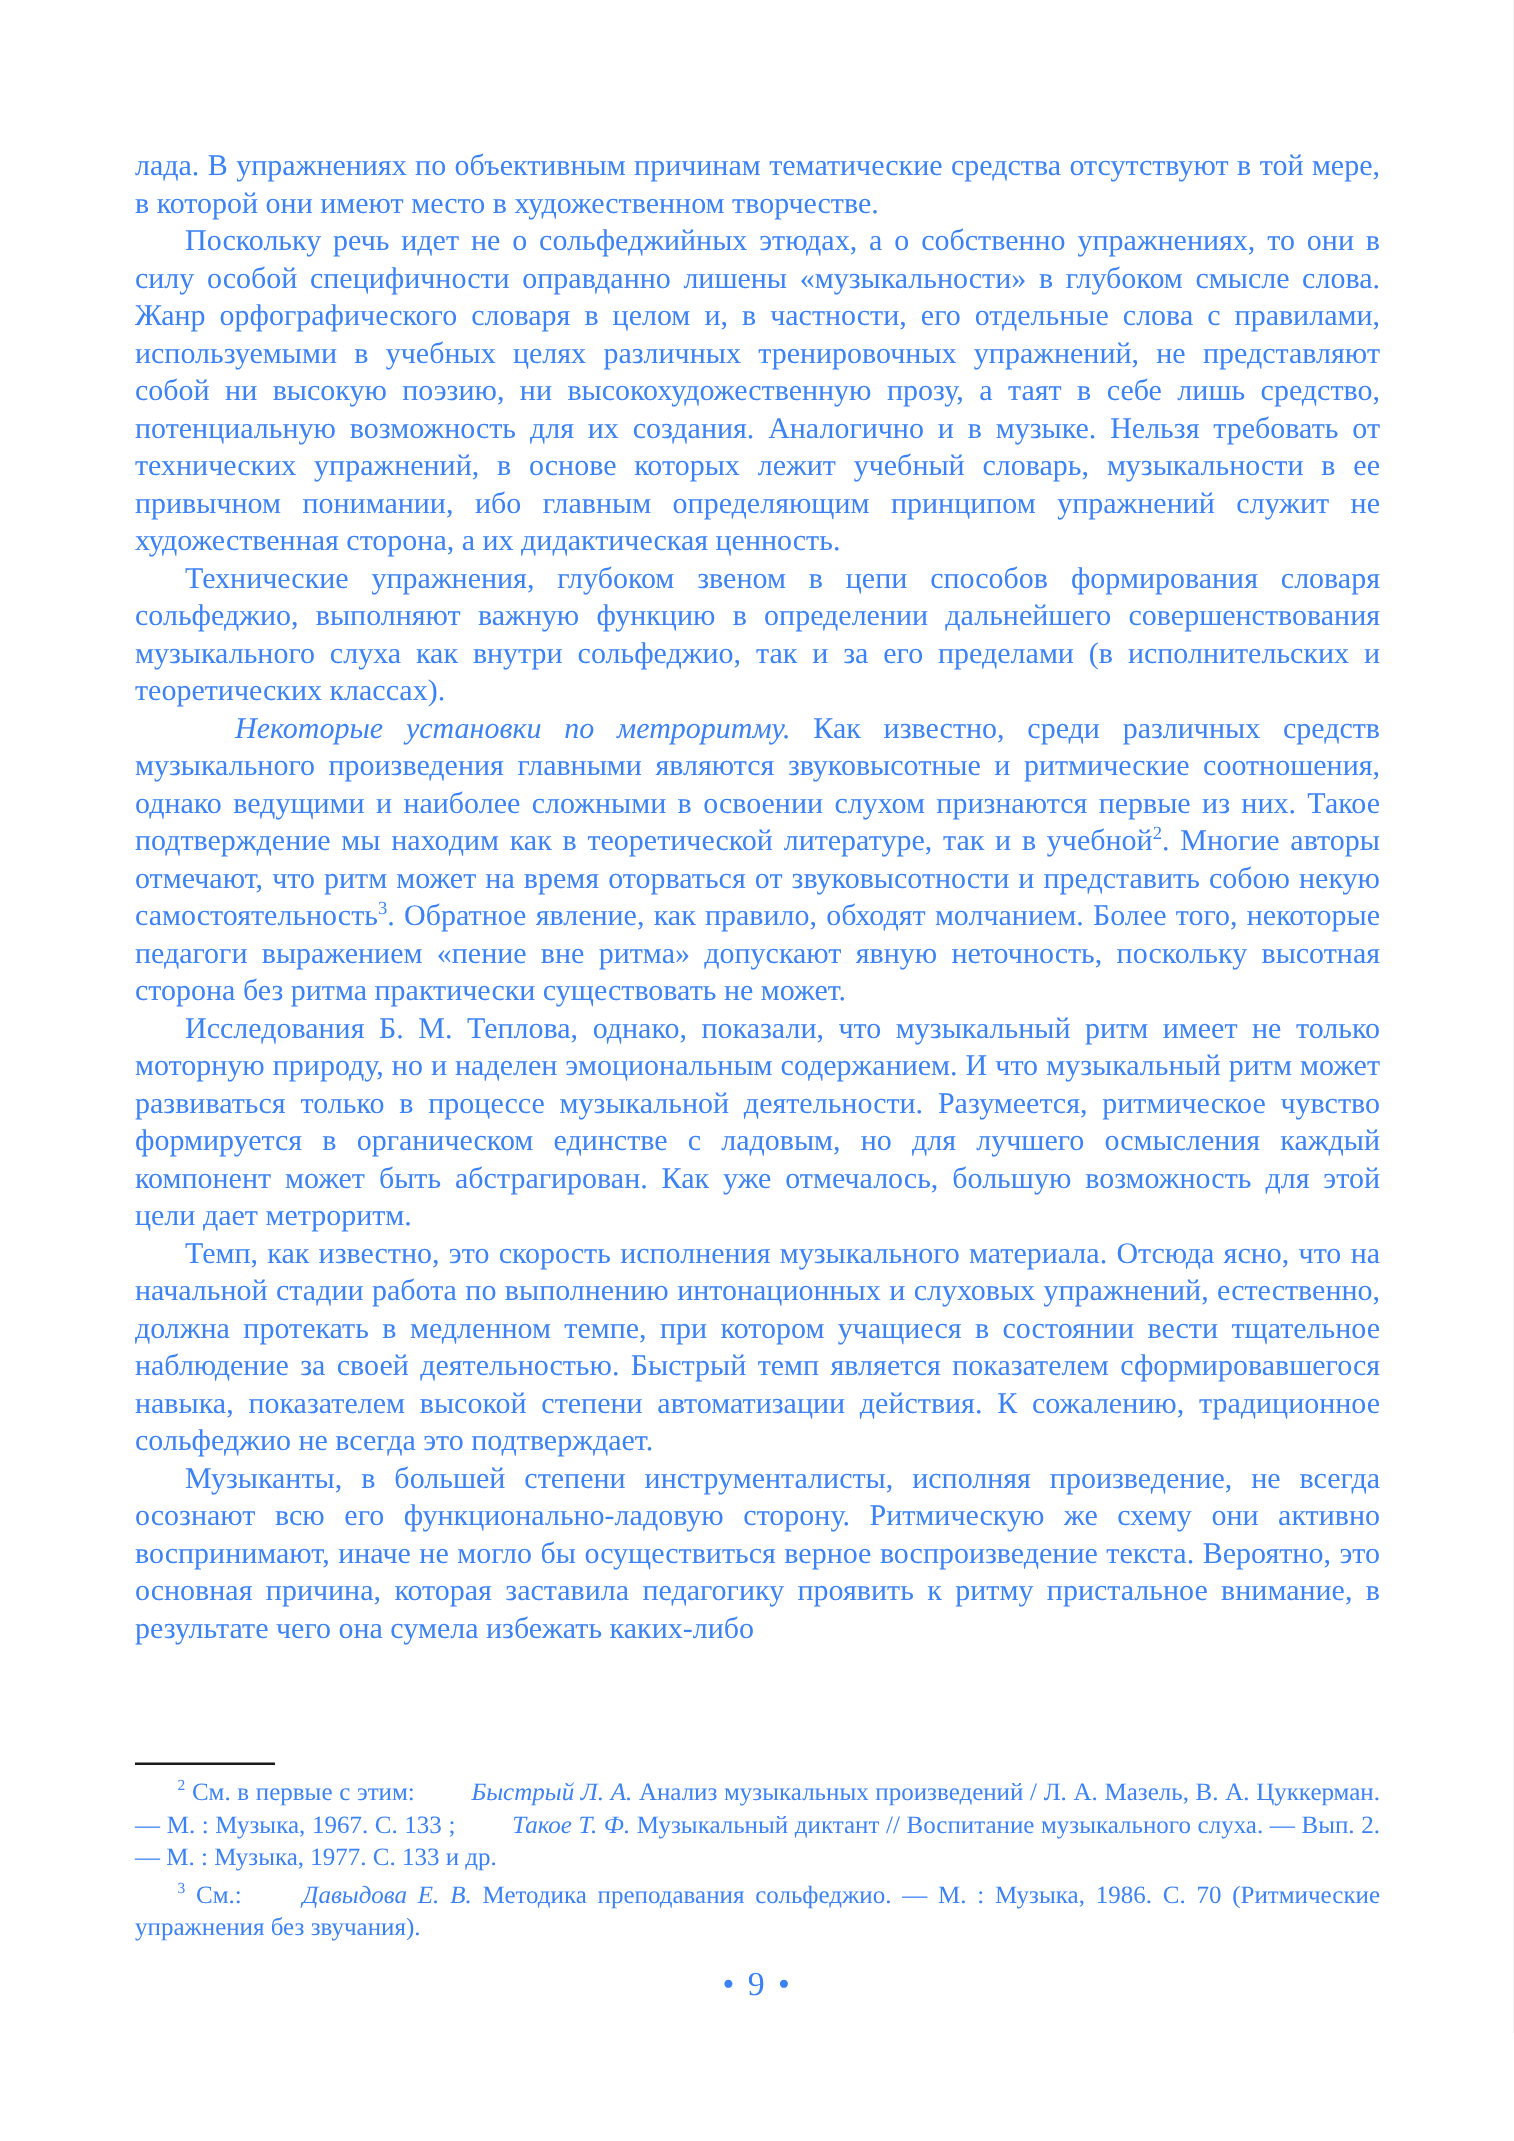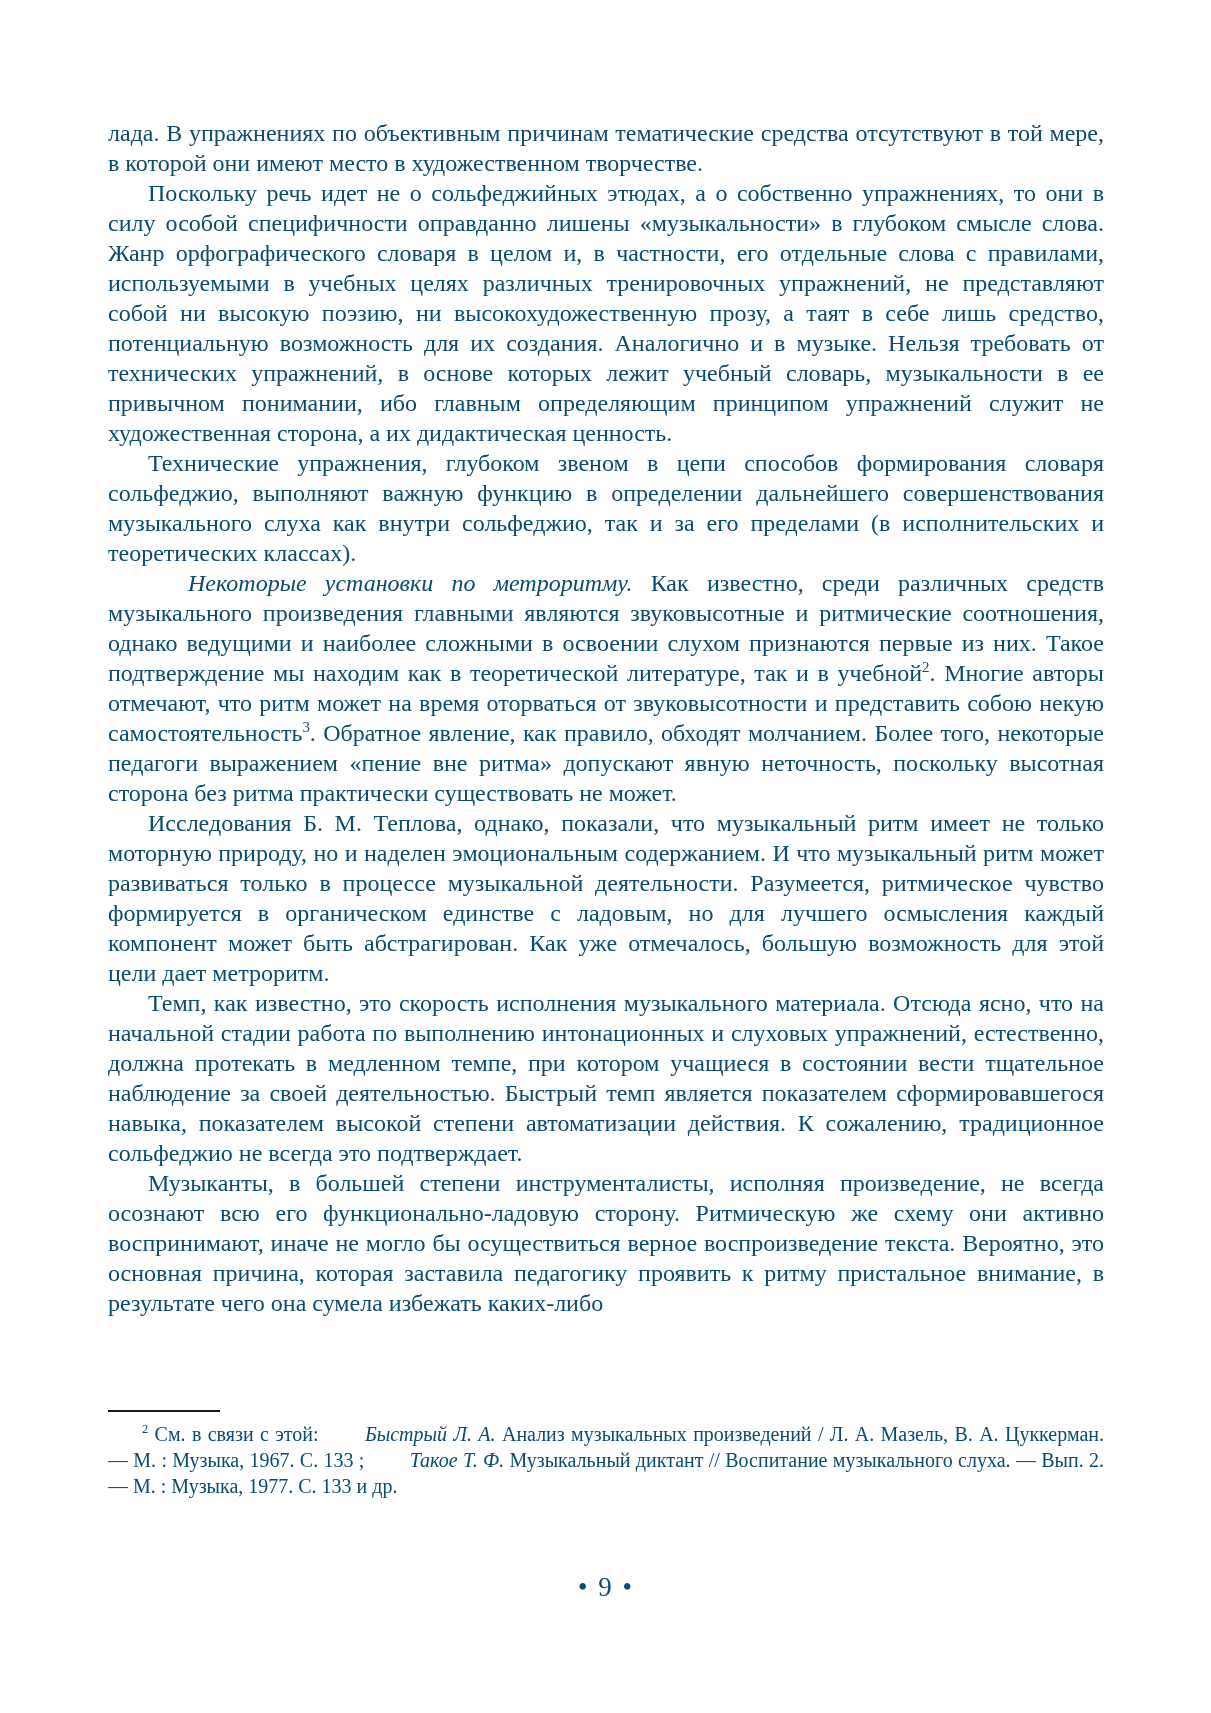--- a/index.html
+++ b/index.html
@@ -5,21 +5,21 @@
   html, body {
     margin: 0;
     padding: 0;
     background: #e8e8e8;
   }
   .page {
     position: relative;
     width: 1211px;
     height: 1713px;
     background: #ffffff;
-    color: #0c4a6e;
+    color: #3b82f6;
     font-family: "Liberation Serif", "DejaVu Serif", serif;
     overflow: hidden;
   }
   .text-block {
     position: absolute;
     top: 118px;
     left: 108px;
     width: 996px;
     font-size: 24px;
     line-height: 30px;
@@ -79,16 +79,17 @@
       <p class="para no-indent"><span>лада. В упражнениях по объективным причинам тематические средства отсутствуют в той мере, в которой они имеют место в художественном творчестве.</span></p>
       <p class="para"><span>Поскольку речь идет не о сольфеджийных этюдах, а о собственно упражнениях, то они в силу особой специфичности оправданно лишены «музыкальности» в глубоком смысле слова. Жанр орфографического словаря в целом и, в частности, его отдельные слова с правилами, используемыми в учебных целях различных тренировочных упражнений, не представляют собой ни высокую поэзию, ни высокохудожественную прозу, а таят в себе лишь средство, потенциальную возможность для их создания. Аналогично и в музыке. Нельзя требовать от технических упражнений, в основе которых лежит учебный словарь, музыкальности в ее привычном понимании, ибо главным определяющим принципом упражнений служит не художественная сторона, а их дидактическая ценность.</span></p>
       <p class="para"><span>Технические упражнения, глубоком звеном в цепи способов формирования словаря сольфеджио, выполняют важную функцию в определении дальнейшего совершенствования музыкального слуха как внутри сольфеджио, так и за его пределами (в исполнительских и теоретических классах).</span></p>
       <p class="para"><span class="it">Некоторые установки по метроритму.</span><span> Как известно, среди различных средств музыкального произведения главными являются звуковысотные и ритмические соотношения, однако ведущими и наиболее сложными в освоении слухом признаются первые из них. Такое подтверждение мы находим как в теоретической литературе, так и в учебной</span><sup class="fnref">2</sup><span>. Многие авторы отмечают, что ритм может на время оторваться от звуковысотности и представить собою некую самостоятельность</span><sup class="fnref">3</sup><span>. Обратное явление, как правило, обходят молчанием. Более того, некоторые педагоги выражением «пение вне ритма» допускают явную неточность, поскольку высотная сторона без ритма практически существовать не может.</span></p>
       <p class="para"><span>Исследования Б. М. Теплова, однако, показали, что музыкальный ритм имеет не только моторную природу, но и наделен эмоциональным содержанием. И что музыкальный ритм может развиваться только в процессе музыкальной деятельности. Разумеется, ритмическое чувство формируется в органическом единстве с ладовым, но для лучшего осмысления каждый компонент может быть абстрагирован. Как уже отмечалось, большую возможность для этой цели дает метроритм.</span></p>
       <p class="para"><span>Темп, как известно, это скорость исполнения музыкального материала. Отсюда ясно, что на начальной стадии работа по выполнению интонационных и слуховых упражнений, естественно, должна протекать в медленном темпе, при котором учащиеся в состоянии вести тщательное наблюдение за своей деятельностью. Быстрый темп является показателем сформировавшегося навыка, показателем высокой степени автоматизации действия. К сожалению, традиционное сольфеджио не всегда это подтверждает.</span></p>
       <p class="para"><span>Музыканты, в большей степени инструменталисты, исполняя произведение, не всегда осознают всю его функционально-ладовую сторону. Ритмическую же схему они активно воспринимают, иначе не могло бы осуществиться верное воспроизведение текста. Вероятно, это основная причина, которая заставила педагогику проявить к ритму пристальное внимание, в результате чего она сумела избежать каких-либо</span></p>
     </div>
   <div class="footnote-rule"></div>
   <div class="footnotes" id="footnotes">
-      <p class="footnote"><sup class="fnref">2</sup><span> См. в связи с этой: </span><span class="it">Быстрый Л. А.</span><span> Анализ музыкальных произведений / Л. А. Мазель, В. А. Цуккерман. — М. : Музыка, 1967. С. 133 ; </span><span class="it">Такое Т. Ф.</span><span> Музыкальный диктант // Воспитание музыкального слуха. — Вып. 2. — М. : Музыка, 1977. С. 133 и др.</span></p>
+      <p class="footnote"><sup class="fnref">2</sup><span> См. в первые с этим: </span><span class="it">Быстрый Л. А.</span><span> Анализ музыкальных произведений / Л. А. Мазель, В. А. Цуккерман. — М. : Музыка, 1967. С. 133 ; </span><span class="it">Такое Т. Ф.</span><span> Музыкальный диктант // Воспитание музыкального слуха. — Вып. 2. — М. : Музыка, 1977. С. 133 и др.</span></p>
+      <p class="footnote"><sup class="fnref">3</sup><span> См.: </span><span class="it">Давыдова Е. В.</span><span> Методика преподавания сольфеджио. — М. : Музыка, 1986. С. 70 (Ритмические упражнения без звучания).</span></p>
     </div>
   <div class="page-number">• 9 •</div>
 </div>
 
 </body></html>

